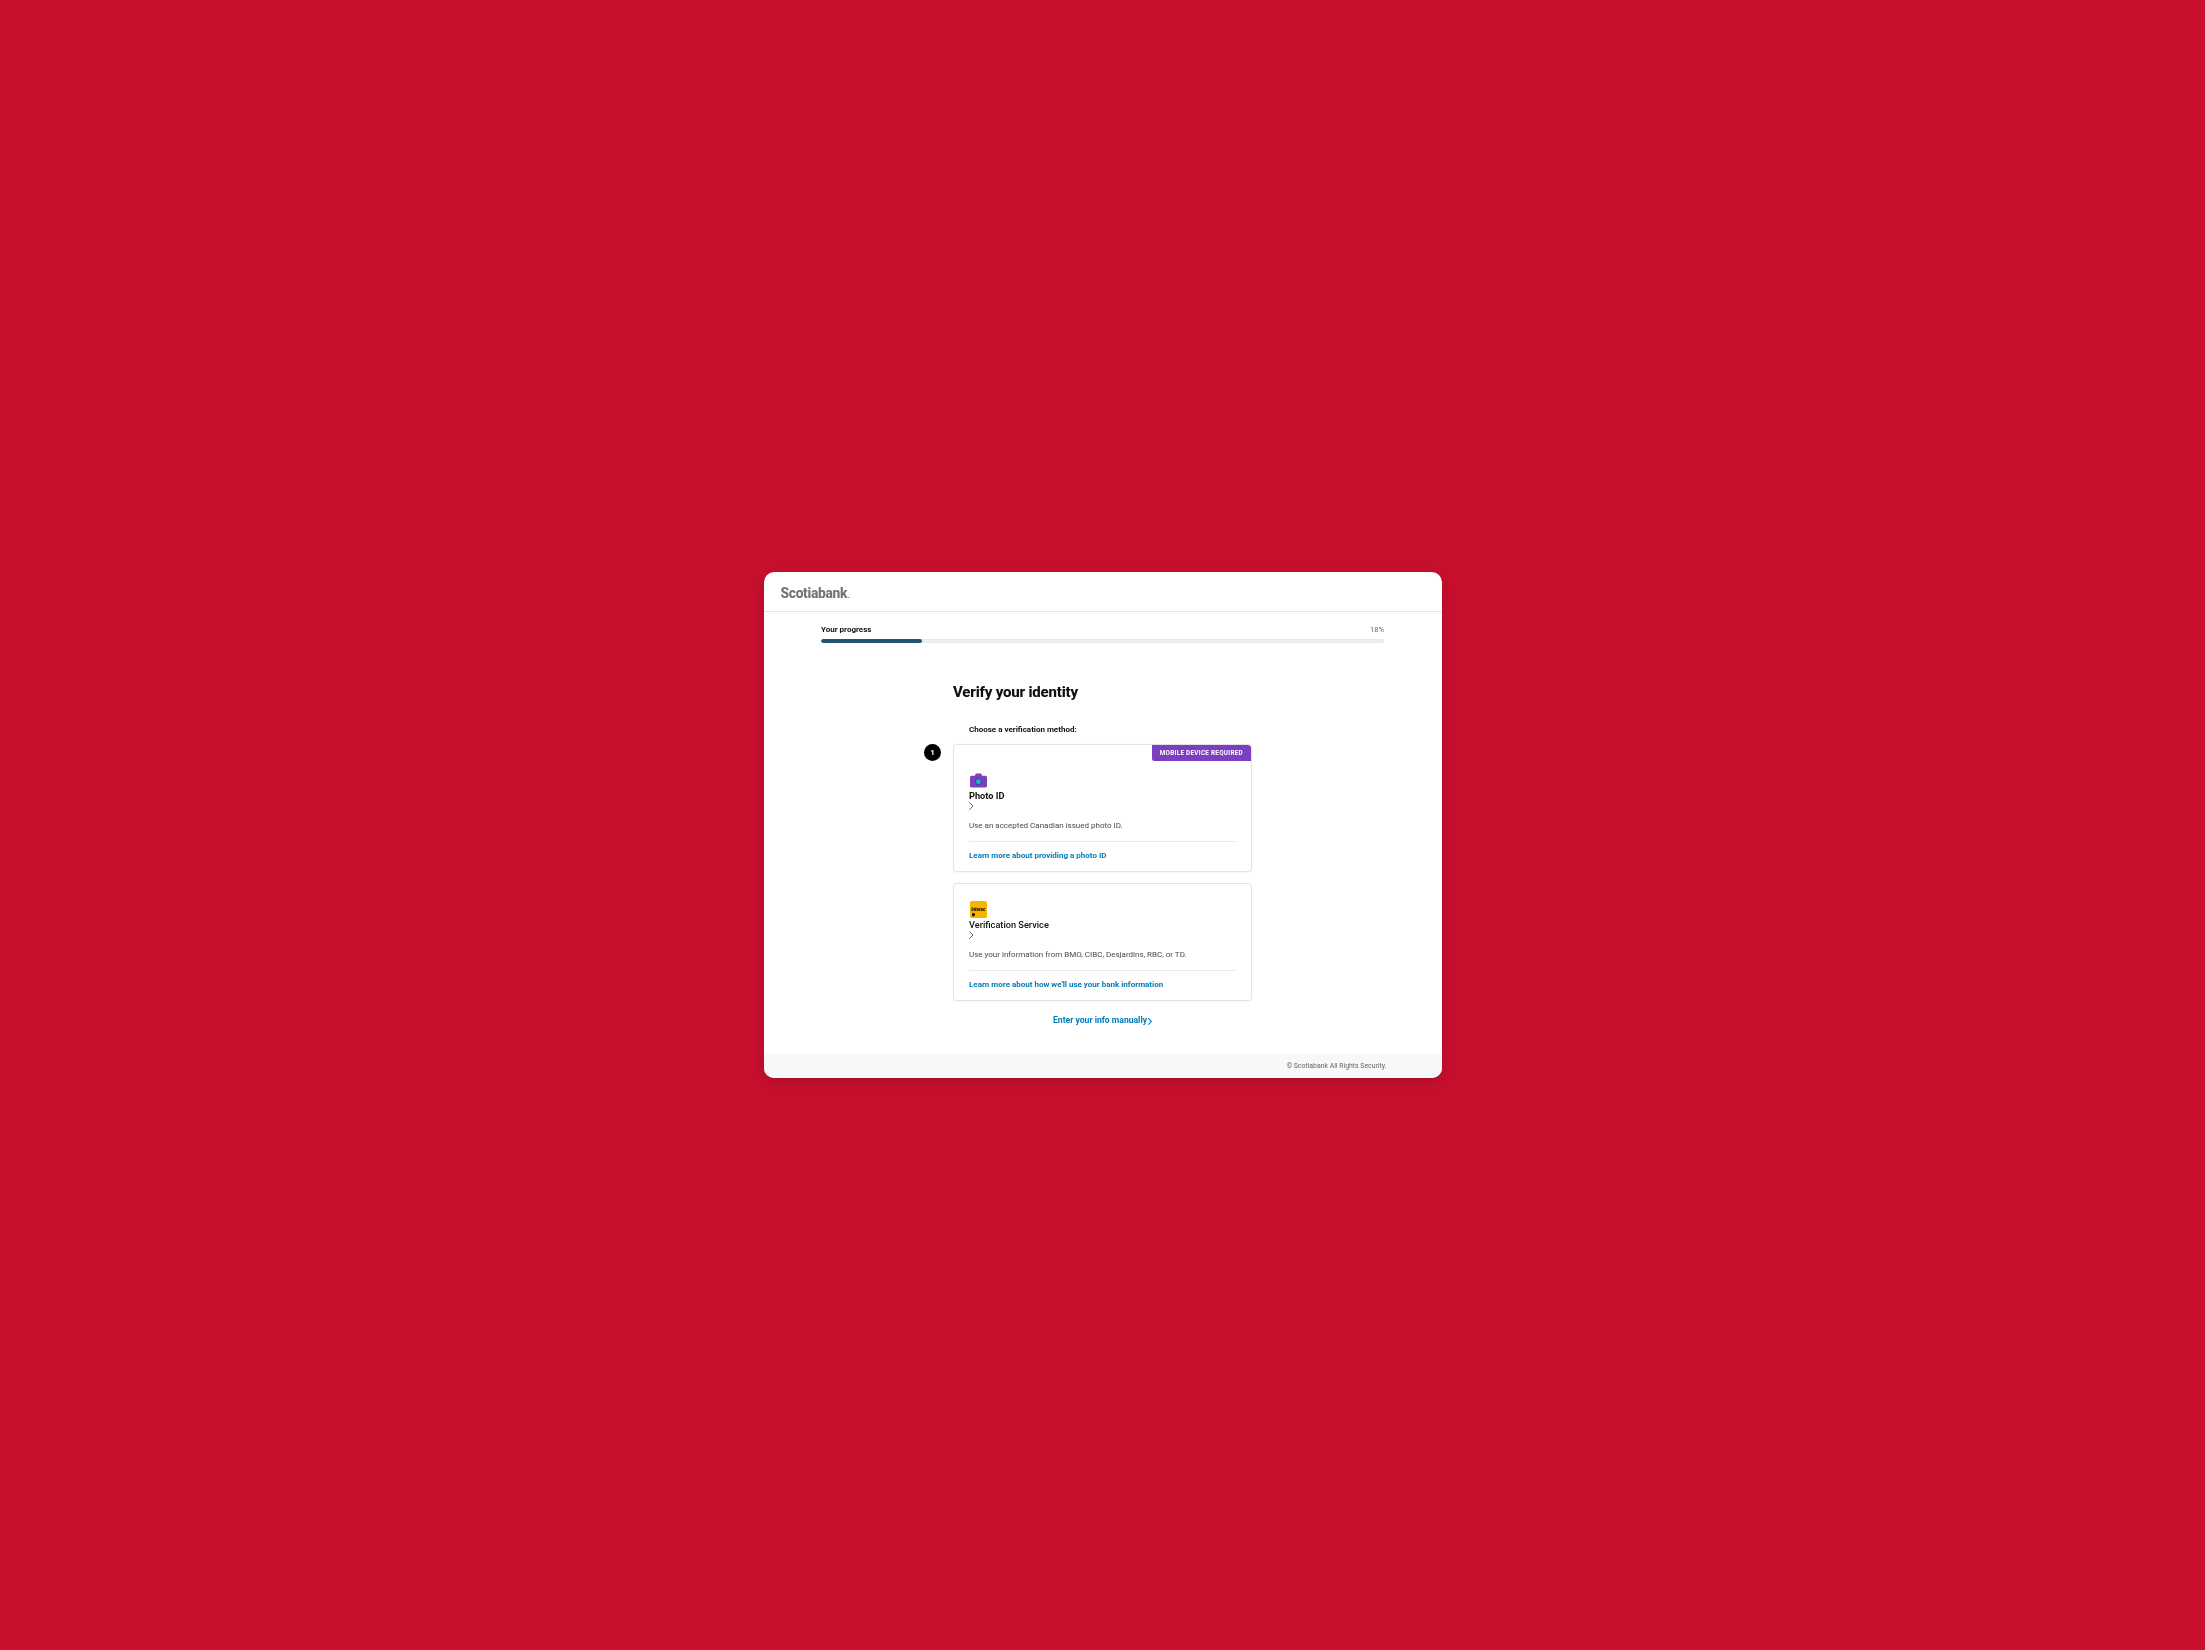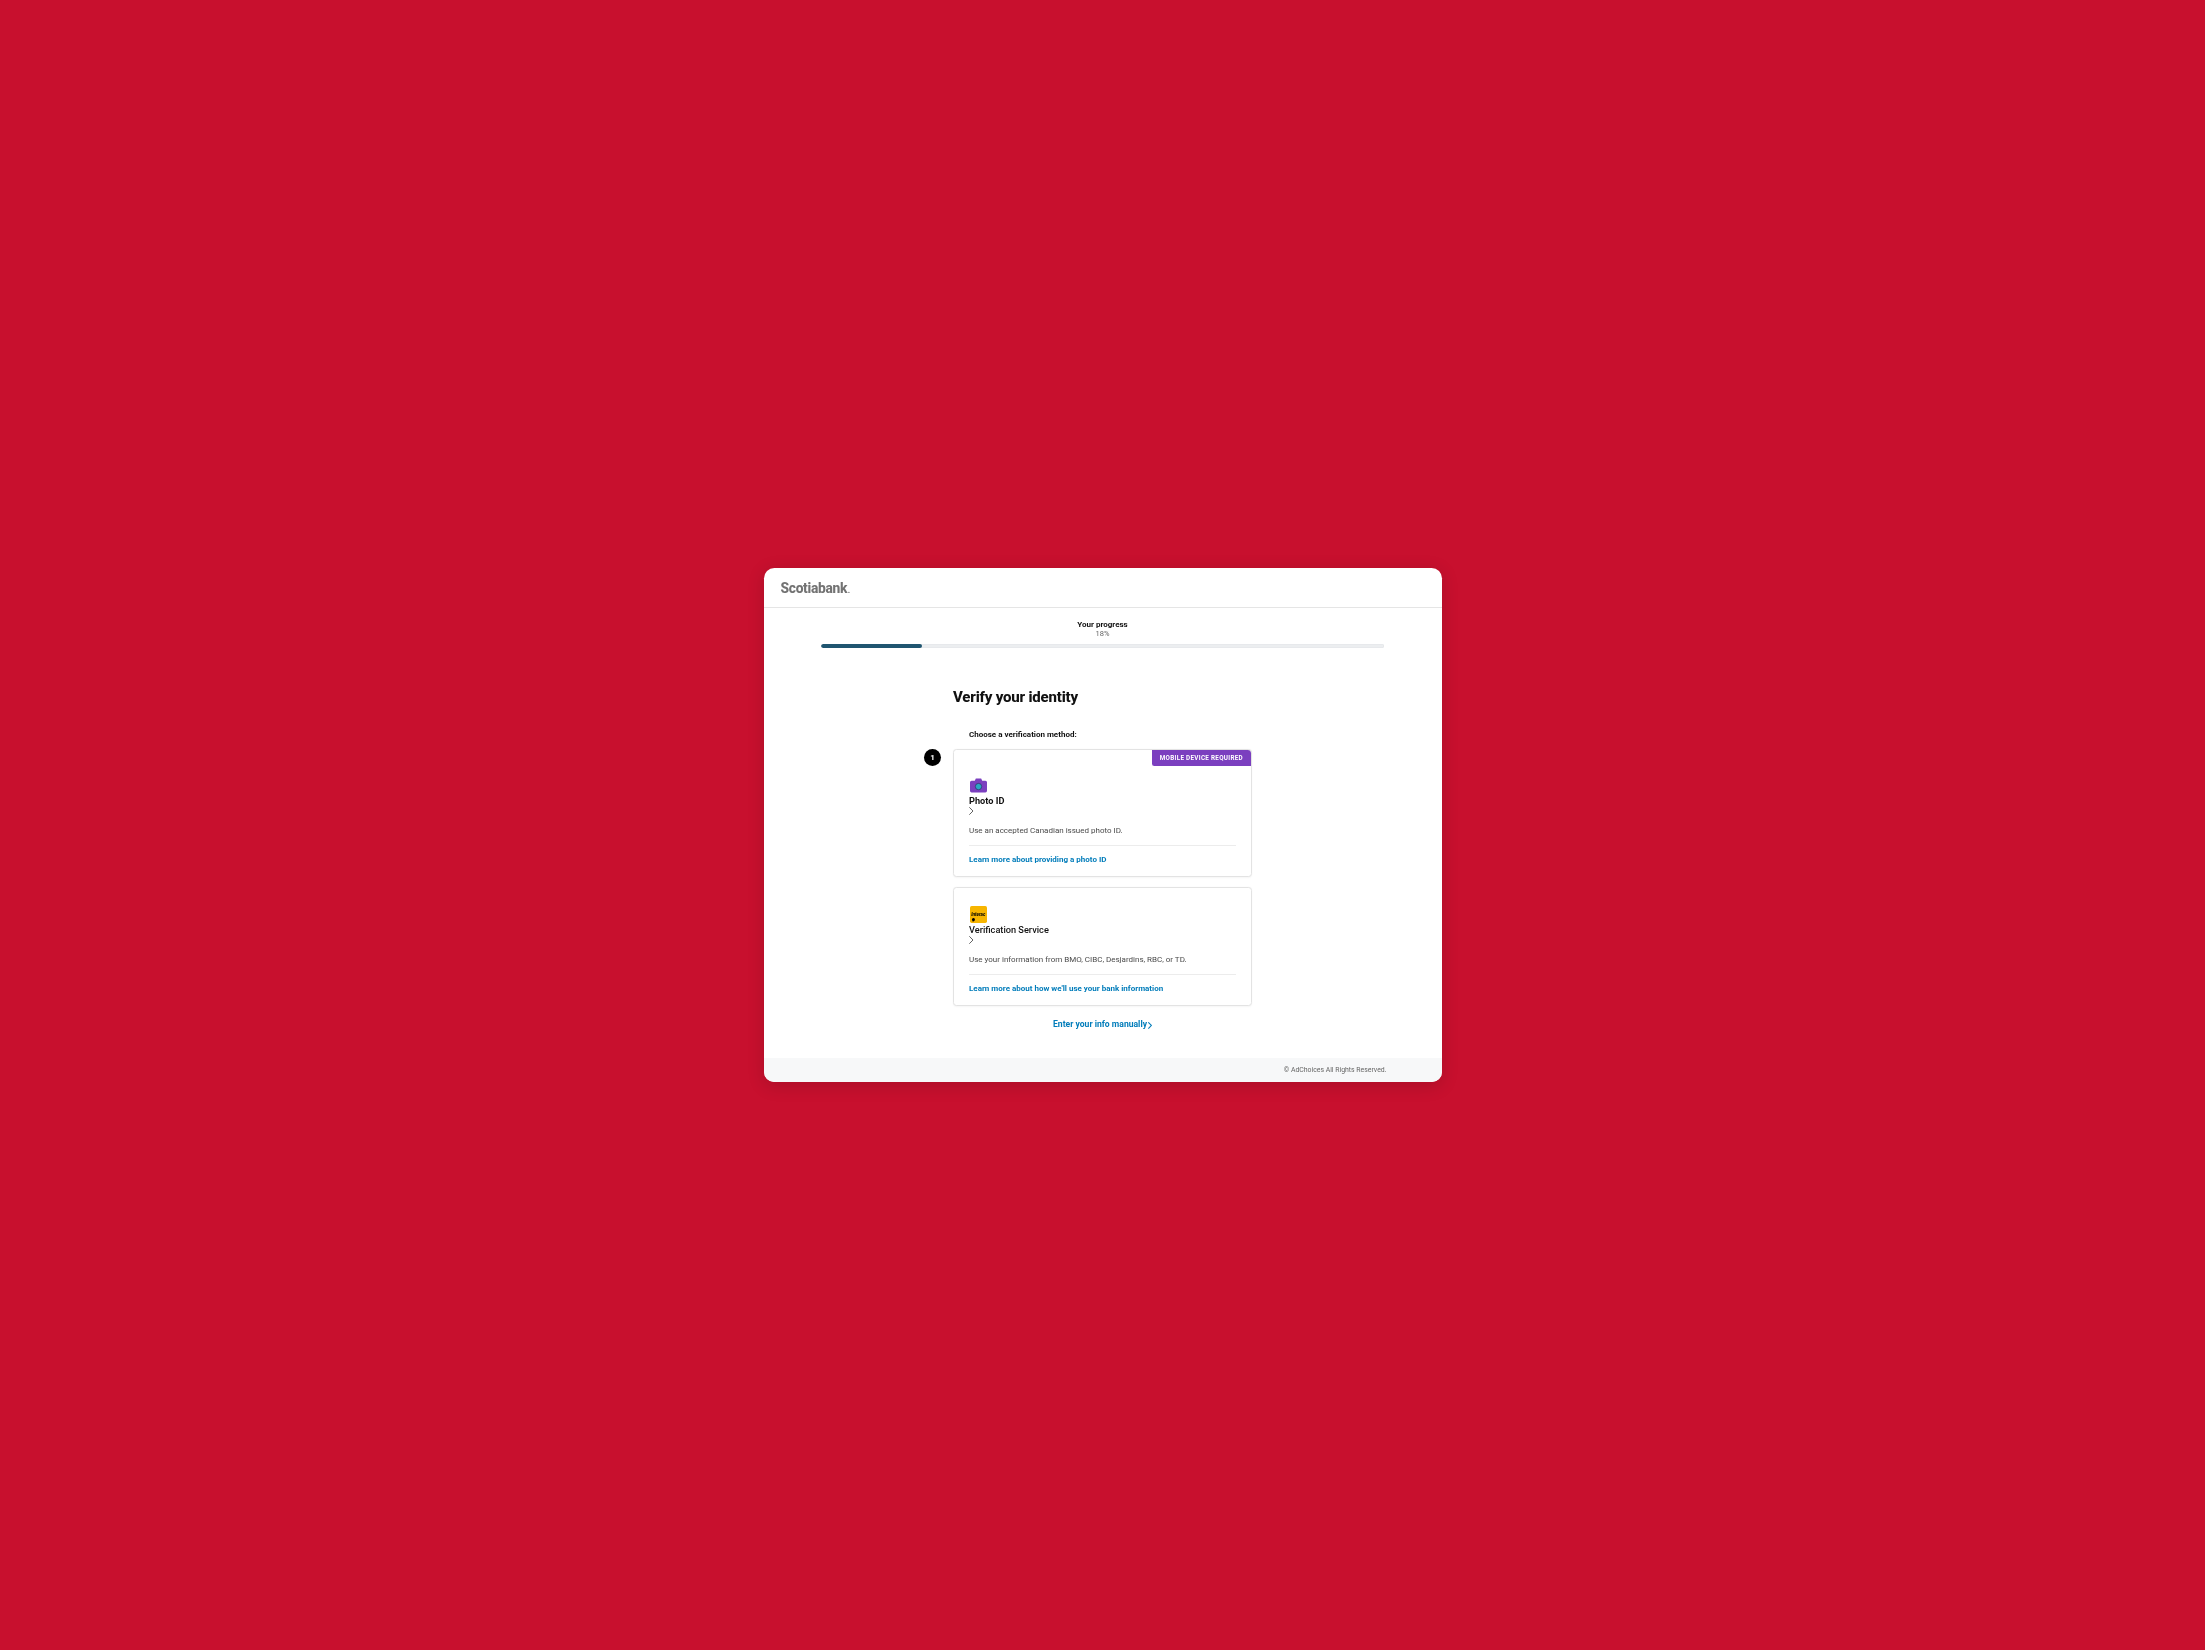--- a/index.html
+++ b/index.html
@@ -33,21 +33,20 @@
   .progress-section {
     padding: 12.6px 0 5.7px 0;
     width: 563px;
     margin: 0 auto;
   }
   .progress-row {
     display: flex;
     justify-content: space-between;
     align-items: center;
     margin-bottom: 5.7px;
-    flex-direction: column;
   }
   .progress-label { font-weight: 700; font-size: 8px; color: #111; }
   .progress-pct { font-size: 7.5px; color: #666; }
   .progress-track {
     width: 100%; height: 4px; background: #eceef0;
     border-radius: 2.9px; overflow: hidden; position: relative;
     box-shadow: inset 0 0 0 0.6px #e2e4e7;
   }
   .progress-fill {
     height: 100%; background: #1f5570; border-radius: 2.9px;
@@ -259,16 +258,16 @@
           <span>Enter your info manually</span>
           <svg width="4" height="6.9" viewBox="0 0 7 12">
               <path d="M1 1l5 5-5 5" fill="none" stroke="#007cba" stroke-width="1.8" stroke-linecap="round" stroke-linejoin="round"></path>
             </svg>
         </span>
       </div>
 
     </div>
   </div>
 
-  <div class="sub-footer">© AdChoices All Rights Reserved.</div>
+  <div class="sub-footer">© Scotiabank All Rights Security.</div>
 
 </div>
 
 
 </body></html>

